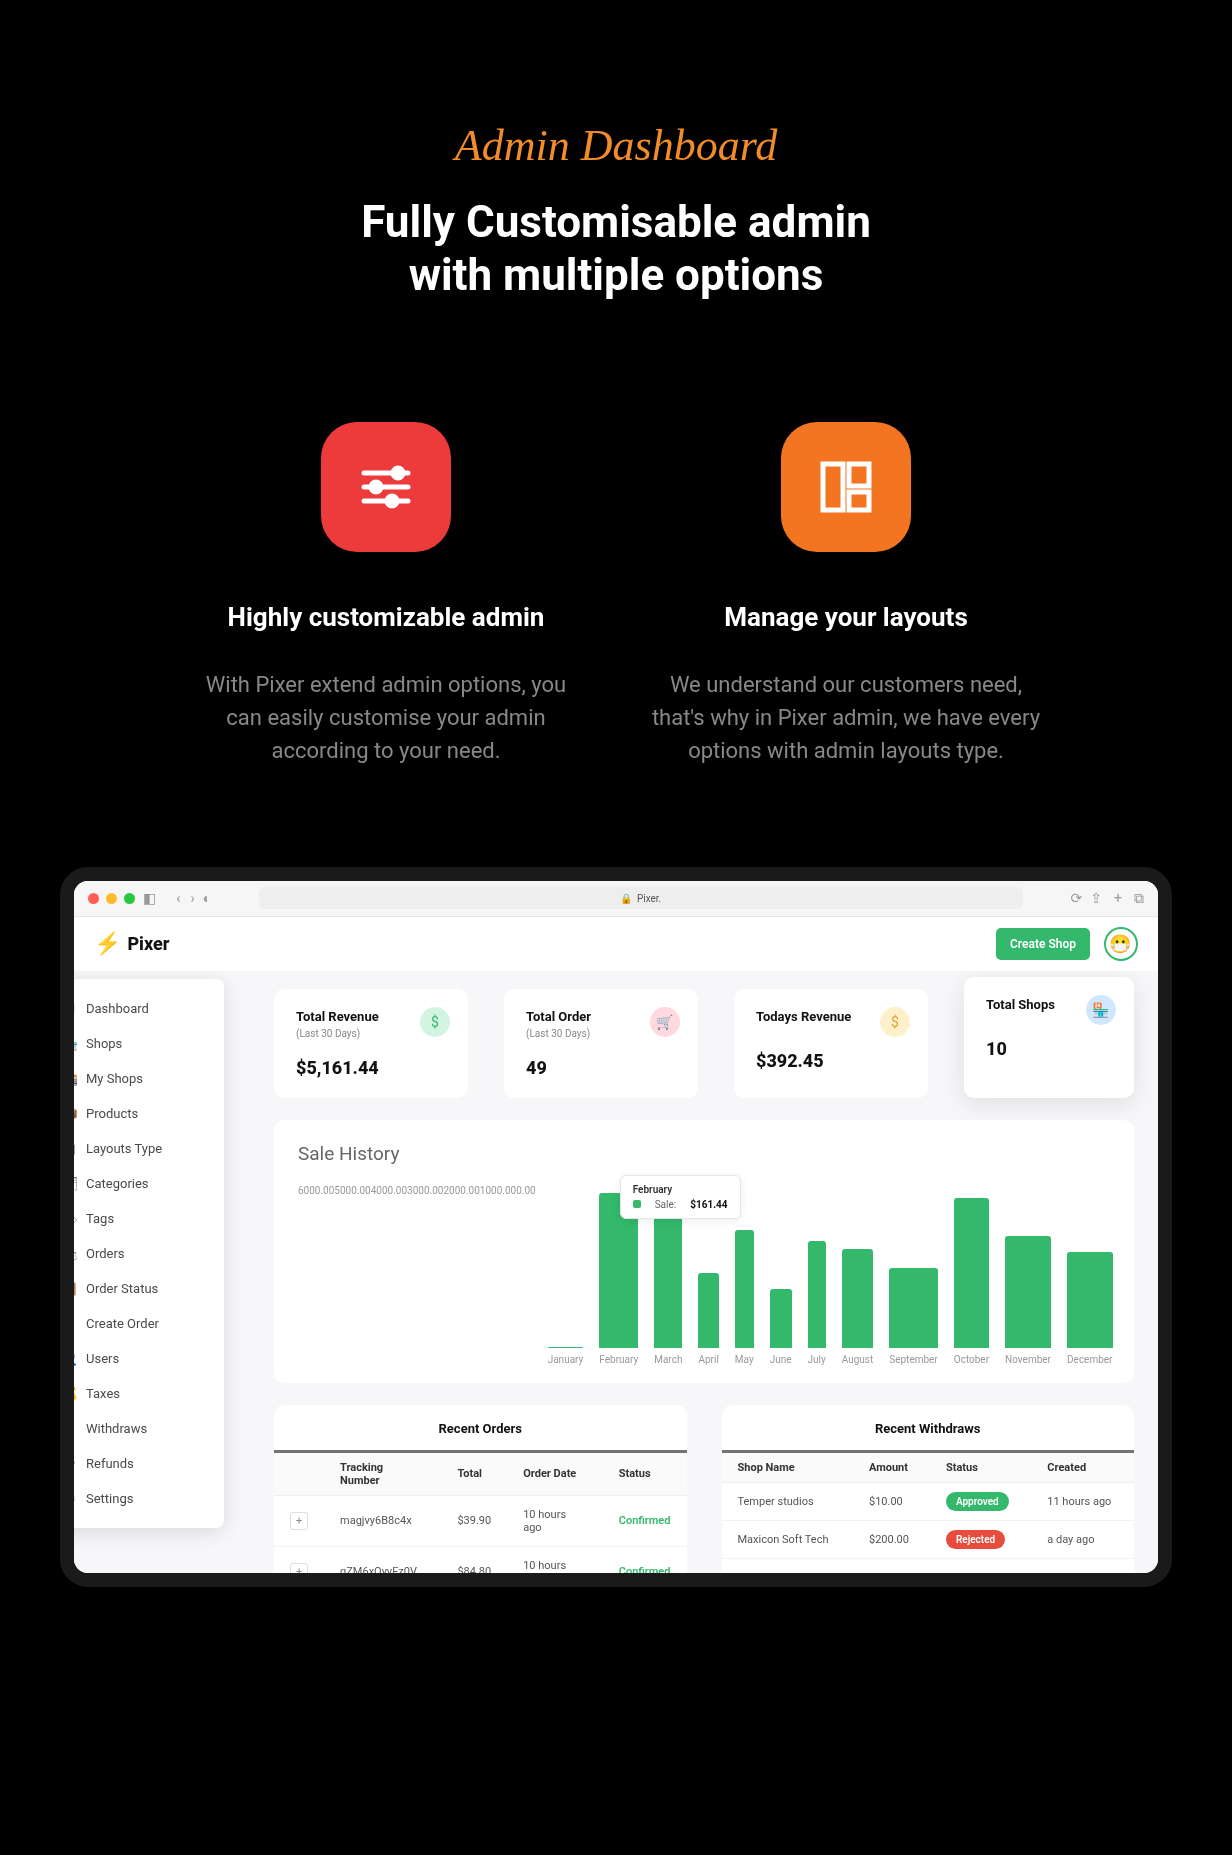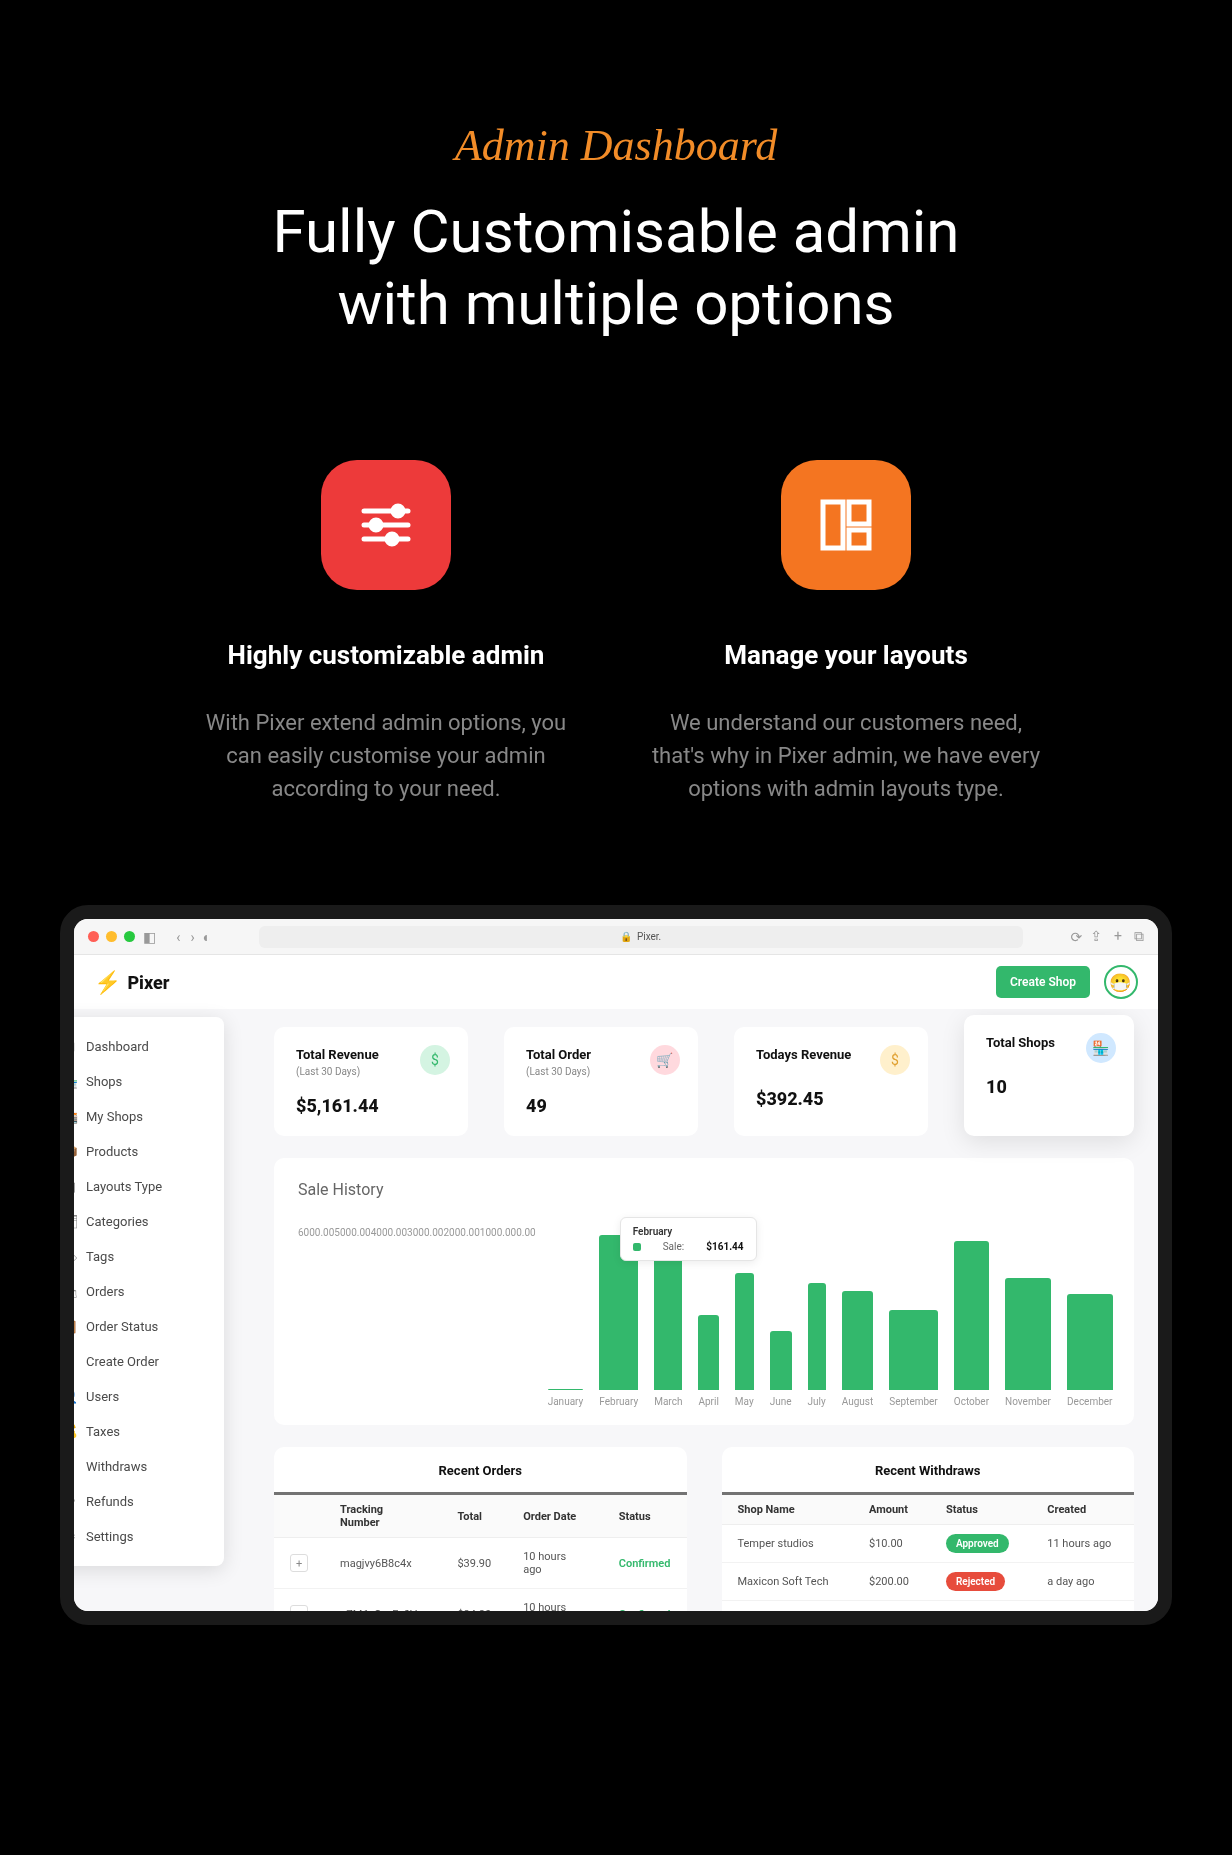--- a/index.html
+++ b/index.html
@@ -1,19 +1,19 @@
 <!DOCTYPE html>
 <html><head>
 <meta charset="utf-8">
 <style>
 *{margin:0;padding:0;box-sizing:border-box;font-family:-apple-system,BlinkMacSystemFont,"Segoe UI",Roboto,sans-serif}
 body{background:#000;width:1232px;height:1855px;overflow:hidden}
 .hero{text-align:center;padding:120px 60px 80px}
 .eyebrow{color:#f28c28;font-family:"Brush Script MT",cursive;font-size:44px;font-style:italic;margin-bottom:25px}
-.hero h1{color:#fff;font-size:60px;font-weight:400;line-height:1.2}
+.hero h1{color:#fff;font-size:44px;font-weight:700;line-height:1.2}
 .features{display:flex;justify-content:center;gap:60px;padding:40px 60px 100px}
 .feature{width:400px;text-align:center}
 .feature-icon{width:130px;height:130px;border-radius:36px;margin:0 auto 50px;display:flex;align-items:center;justify-content:center}
 .feature-icon.red{background:#ed3a3a}
 .feature-icon.orange{background:#f47521}
 .feature h3{color:#fff;font-size:26px;font-weight:700;margin-bottom:36px}
 .feature p{color:#888;font-size:22px;line-height:1.5}
 
 .laptop{margin:0 60px;background:#fff;border:14px solid #1a1a1a;border-radius:28px;overflow:hidden;height:720px}
 .browser-bar{height:36px;background:#f6f6f6;display:flex;align-items:center;padding:0 14px;gap:8px;border-bottom:1px solid #e5e5e5}
@@ -44,30 +44,30 @@
 .card-title{font-size:13px;font-weight:700;color:#111;margin-bottom:4px}
 .card-sub{font-size:10px;color:#888;margin-bottom:18px}
 .card-val{font-size:18px;font-weight:800;color:#111}
 .card-ico{position:absolute;top:18px;right:18px;width:30px;height:30px;border-radius:50%;display:flex;align-items:center;justify-content:center;font-size:14px}
 .ci-green{background:#d4f4e2;color:#33b86c}
 .ci-pink{background:#ffd9de;color:#e0556a}
 .ci-yellow{background:#fff0cc;color:#e0a030}
 .ci-blue{background:#d0e8ff;color:#3b82f6}
 
 .chart{background:#fff;border-radius:10px;padding:22px 24px 18px;margin-bottom:22px}
-.chart-title{font-size:16px;color:#666;margin-bottom:28px}
+.chart-title{font-size:19px;color:#666;margin-bottom:20px}
 .chart-body{display:flex;gap:12px;height:180px}
 .y-axis{display:flex;flex-direction:row;justify-content:space-between;font-size:10px;color:#999;text-align:right;padding-bottom:18px}
 .bars{flex:1;display:flex;align-items:flex-end;gap:16px;position:relative}
 .bar-col{flex:1;display:flex;flex-direction:column;align-items:flex-end;gap:6px}
 .bar{width:100%;background:#33b86c;border-radius:3px 3px 0 0}
 .bar-label{font-size:10px;color:#999}
 .tooltip{position:absolute;top:-10px;left:72px;background:#fff;border:1px solid #e5e5e5;border-radius:6px;padding:8px 12px;font-size:10px;box-shadow:0 2px 8px rgba(0,0,0,.08)}
 .tooltip-month{font-weight:600;color:#333;margin-bottom:4px}
-.tooltip-row{display:flex;align-items:center;gap:22px}
+.tooltip-row{display:flex;align-items:center;gap:14px}
 .tt-dot{width:8px;height:8px;background:#33b86c;border-radius:2px}
 .tt-sale{color:#666}
 .tt-val{font-weight:700;color:#111}
 
 .tables{display:flex;gap:35px}
 .tbl{background:#fff;border-radius:10px;padding:16px 0 0;flex:1;overflow:hidden}
 .tbl-title{text-align:center;font-size:13px;font-weight:700;color:#111;padding-bottom:14px}
 table{width:100%;border-collapse:collapse;font-size:11px}
 th{text-align:left;padding:8px 16px;color:#333;font-weight:700;background:#fafafa;border-top:3px solid #737373;border-bottom:1px solid #eee}
 td{padding:12px 16px;color:#555;border-bottom:1px solid #f2f2f2}

